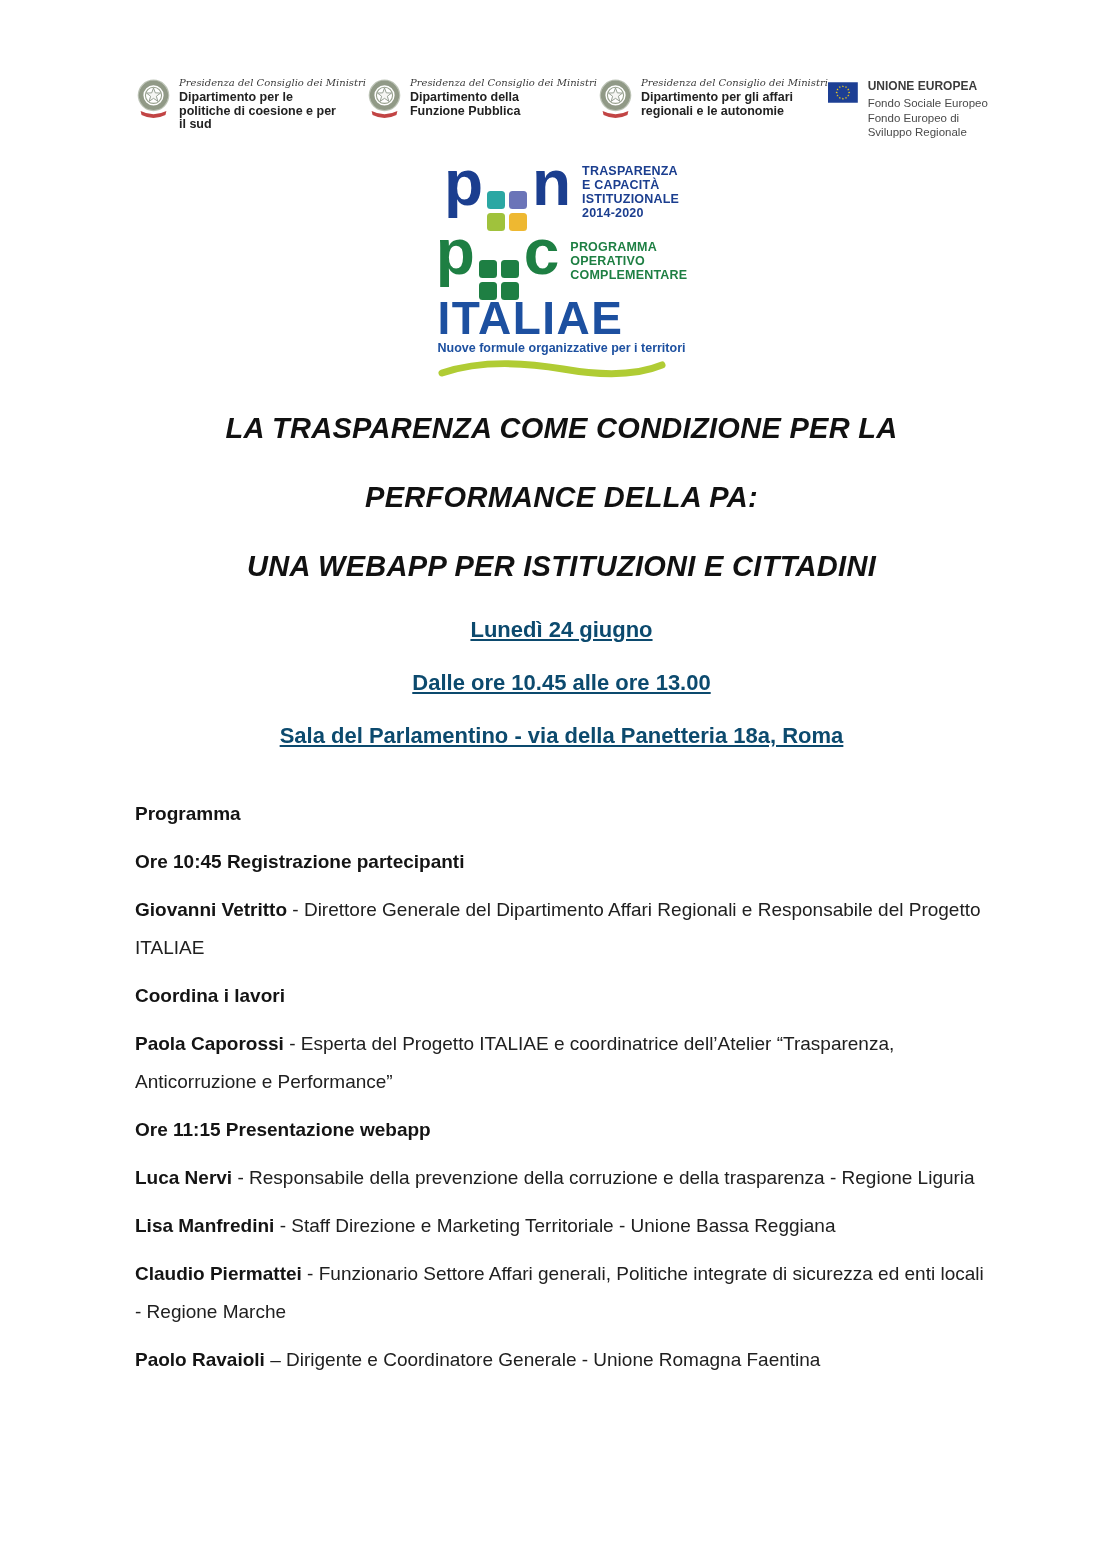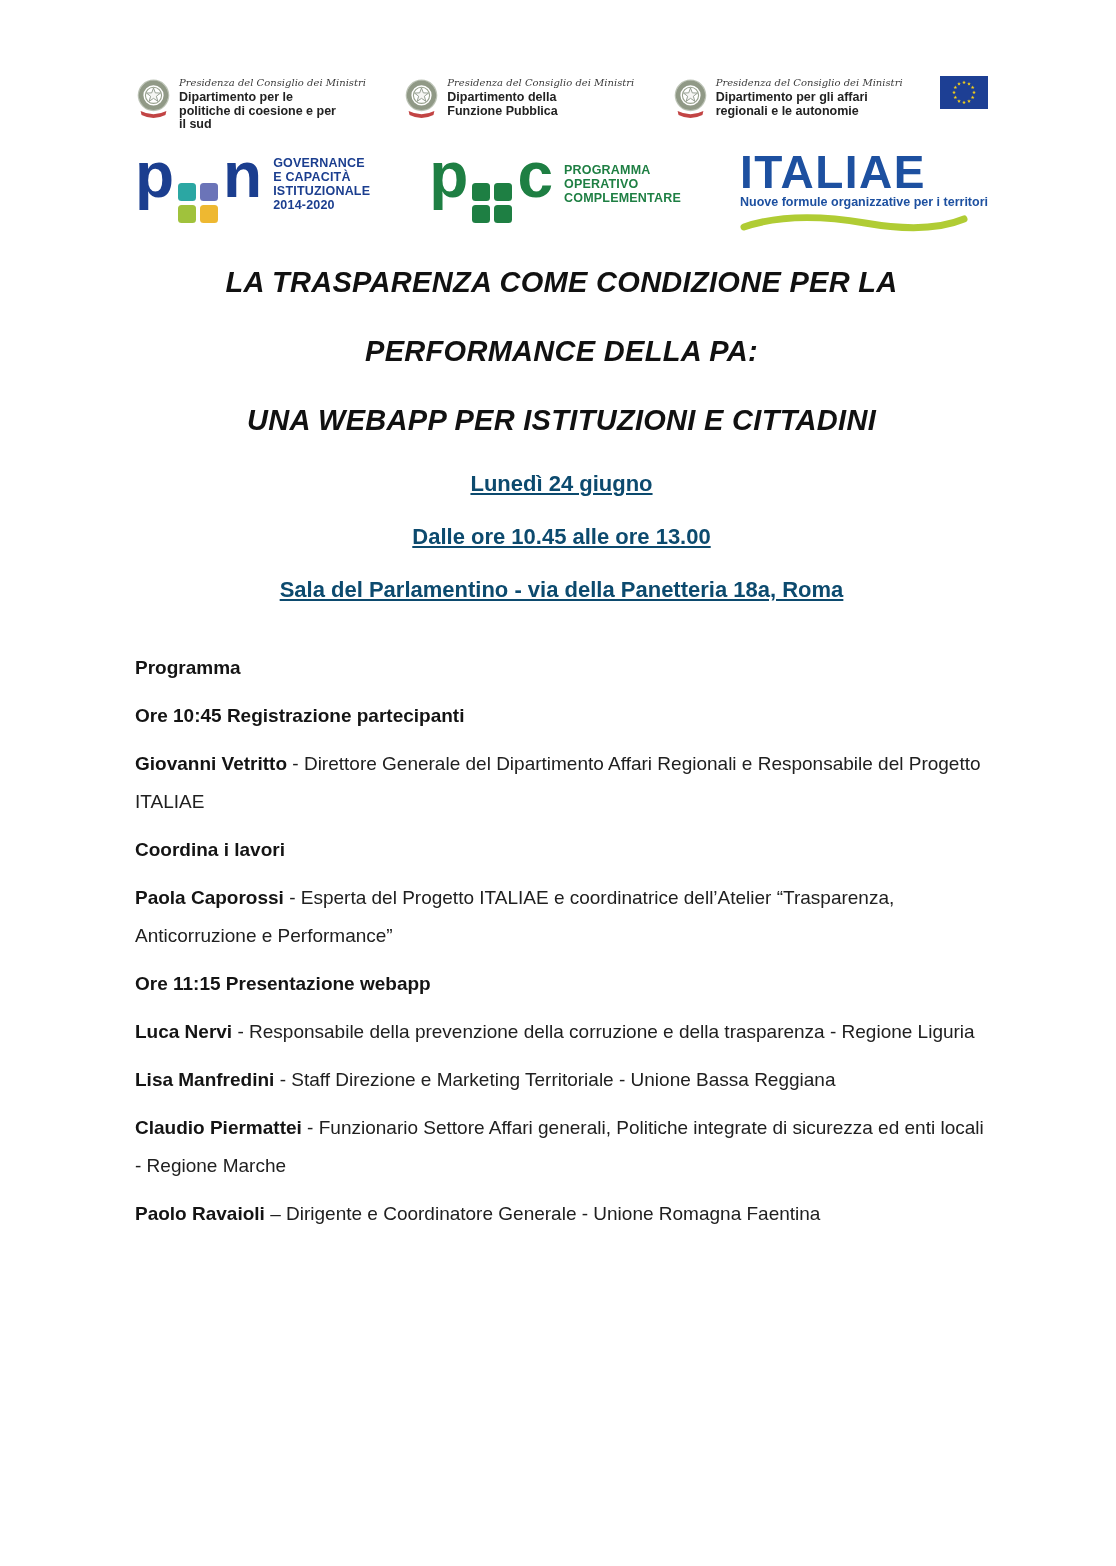--- a/index.html
+++ b/index.html
@@ -18,21 +18,21 @@
     font-family:"DejaVu Serif", serif; font-style:italic;
     font-size:10px; color:#3a3a3a; margin-bottom:3px; white-space:nowrap;
   }
   .inst-name span {display:block; font-weight:700; font-size:12.5px; line-height:13.5px; color:#222;}
   .eu {display:flex; gap:10px; align-items:flex-start;}
   .eu-text {padding-top:3px;}
   .eu-title {font-weight:700; font-size:12px; color:#3c3c3c; margin-bottom:3px;}
   .eu-line {font-size:11.5px; color:#4a4a4a; line-height:14.5px;}
 
   
-  .row2 {margin-top:18px; display:flex; justify-content:space-between; align-items:flex-start;}
+  .row2 {margin-top:18px; display:flex; justify-content:space-between; align-items:center;flex-direction:column;}
   .brand {display:flex; align-items:center;}
   .brand-word {font-weight:700; font-size:64px; line-height:50px; letter-spacing:-1px; white-space:nowrap;}
   .pon .brand-word {color:var(--pon-blue);}
   .poc .brand-word {color:var(--poc-green);}
   .sq-grid {display:inline-grid; grid-template-columns:repeat(2,18px); grid-auto-rows:18px; gap:4px; margin:0 5px; transform:translateY(4px);}
   .sq {border-radius:3.5px; display:block;}
   .sq.teal {background:var(--pon-teal);}
   .sq.violet {background:var(--pon-violet);}
   .sq.lime {background:var(--pon-lime);}
   .sq.yellow {background:var(--pon-yellow);}
@@ -130,34 +130,39 @@
         <use href="#eu-star" transform="translate(34,16.5)"></use>
         <use href="#eu-star" transform="translate(32.66,21.5)"></use>
         <use href="#eu-star" transform="translate(29,25.16)"></use>
         <use href="#eu-star" transform="translate(24,26.5)"></use>
         <use href="#eu-star" transform="translate(19,25.16)"></use>
         <use href="#eu-star" transform="translate(15.34,21.5)"></use>
         <use href="#eu-star" transform="translate(14,16.5)"></use>
         <use href="#eu-star" transform="translate(15.34,11.5)"></use>
         <use href="#eu-star" transform="translate(19,7.84)"></use>
       </svg>
+      <div class="eu-text">
+        <div class="eu-title">UNIONE EUROPEA</div>
+        <div class="eu-line">Fondo Sociale Europeo</div>
+        <div class="eu-line">Fondo Europeo di Sviluppo Regionale</div>
+      </div>
     </div>
   </div>
 
   <div class="row2">
 
     <div class="brand pon">
       <span class="brand-word"><span>p</span><span class="sq-grid">
             <i class="sq teal"></i>
             <i class="sq violet"></i>
             <i class="sq lime"></i>
             <i class="sq yellow"></i>
           </span><span>n</span></span>
       <div class="brand-label">
-        <span>GOVERNANCE</span>
+        <span>TRASPARENZA</span>
         <span>E CAPACITÀ</span>
         <span>ISTITUZIONALE</span>
         <span>2014-2020</span>
       </div>
     </div>
 
     <div class="brand poc">
       <span class="brand-word"><span>p</span><span class="sq-grid">
             <i class="sq green"></i>
             <i class="sq green"></i>

